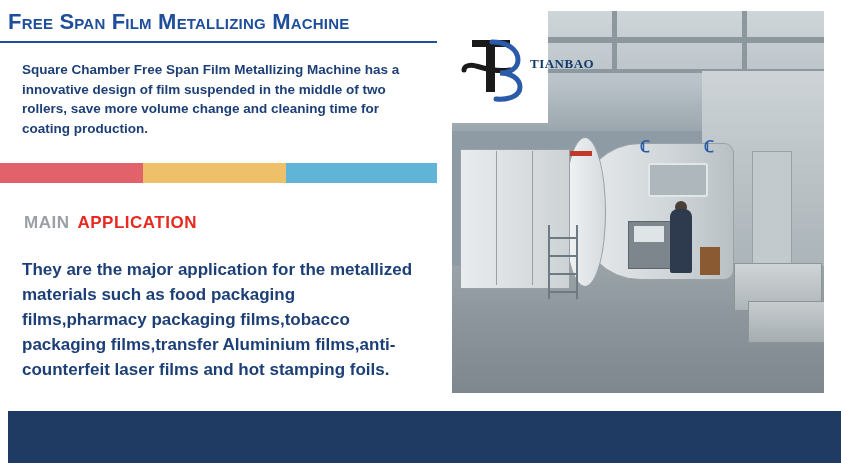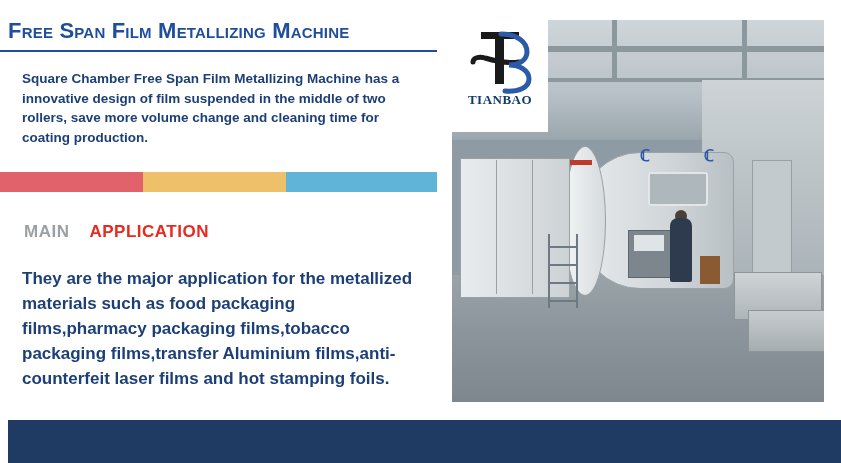--- a/index.html
+++ b/index.html
@@ -9,21 +9,21 @@
   body {
     width: 841px;
     height: 463px;
     background: #ffffff;
     font-family: "Liberation Sans", sans-serif;
     overflow: hidden;
     position: relative;
   }
   .page {
     position: absolute;
-    left: 0; top: 9px;
+    left: 0; top: 0;
     width: 841px;
     height: 434px;
     background: #ffffff;
   }
   
   .left-col {
     position: absolute;
     left: 0;
     top: 0;
     width: 448px;
@@ -77,21 +77,21 @@
 
   .section-heading {
     position: absolute;
     left: 24px;
     top: 213px;
     font-size: 17px;
     font-weight: bold;
     letter-spacing: 0.5px;
   }
   .sh-main { color: #9aa0a6; }
-  .sh-app { color: #e8291f; margin-left: 20px; }
+  .sh-app { color: #e8291f; margin-left: 8px; }
 
   .body-text {
     position: absolute;
     left: 22px;
     top: 258px;
     width: 395px;
     font-size: 17px;
     font-weight: bold;
     color: #1d3f77;
     line-height: 1.47;
@@ -231,21 +231,21 @@
 
   
   .logo-box {
     position: absolute;
     left: 452px;
     top: 11px;
     width: 96px;
     height: 112px;
     background: #ffffff;
     display: flex;
-    flex-direction: column;
+    flex-direction: row;
     align-items: center;
     justify-content: flex-start;
   }
   .logo-mark {
     position: relative;
     width: 78px;
     height: 76px;
     margin-top: 2px;
   }
   .logo-text {

